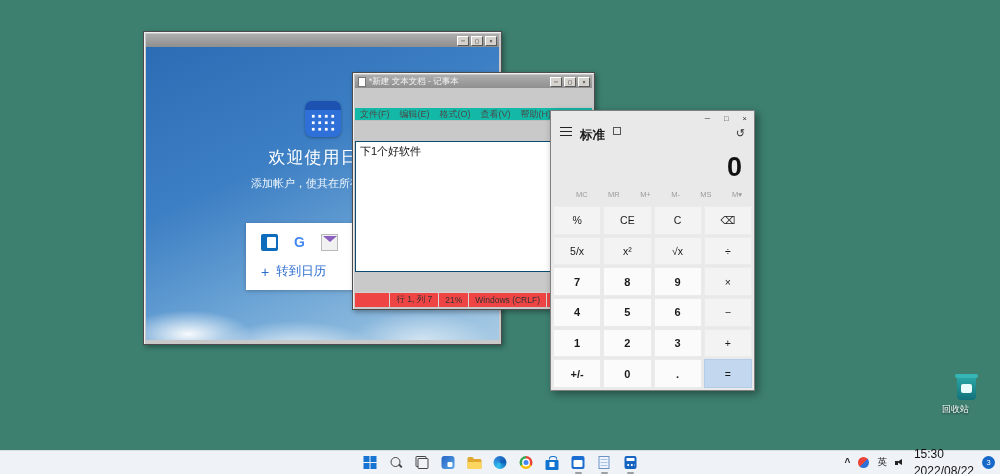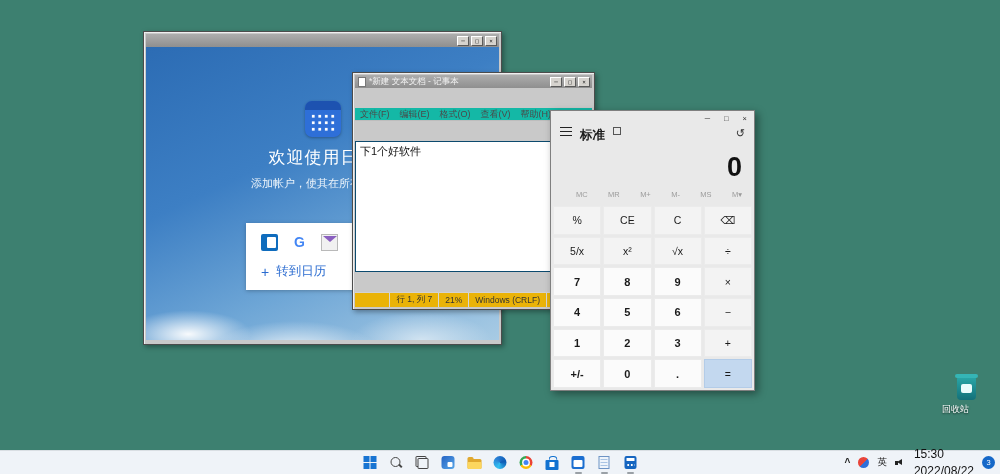--- a/index.html
+++ b/index.html
@@ -42,21 +42,21 @@
   .goto-link { margin-top:13px; width:135px; text-align:center; color:#2a6bd0; font-size:11px; cursor:pointer; }
 
   
   #notepad-win { left:352px; top:72px; width:243px; height:238px; z-index:2; display:flex; flex-direction:column;gap:20px; }
   .np-doc-icon { width:8px; height:10px; background:#ffffff; border:1px solid #777; margin-left:1px; }
   .menubar { height:13px; background:#14b8a6; display:flex; align-items:center; font-size:9px; color:#4a4a4a; border-bottom:1px solid #bdbdbd; }
   .menu-item { padding:0 5px; cursor:default; }
   .np-text { position:relative; flex:1; background:#ffffff; border:1px solid #0c4a6e; font-size:11px; color:#111; padding:2px 14px 14px 4px; overflow:hidden; }
   .np-scrollbar { position:absolute; top:0; right:0; bottom:0; width:11px; background:#f2f2f2; border-left:1px solid #d5d5d5; display:flex; flex-direction:column; justify-content:space-between; align-items:center; }
   .np-arrow { font-size:5px; color:#9a9a9a; padding:2px 0; }
-  .statusbar { height:15px; background:#eab308; border-top:1px solid #d2d2d2; display:flex; align-items:center; font-size:8.5px; color:#333; }
+  .statusbar { height:15px; background:#ef4444; border-top:1px solid #d2d2d2; display:flex; align-items:center; font-size:8.5px; color:#333; }
   .seg { border-left:1px solid #d6d6d6; padding:0 6px; white-space:nowrap; overflow:hidden; height:100%; display:flex; align-items:center; }
   .seg-grow { flex:1; border-left:none; }
   .seg-enc { width:46px; }
 
   
   #calc-win { left:550px; top:110px; width:205px; height:281px; z-index:3; background:#e9e9e9; border:1px solid #7f7f7f; box-shadow:3px 3px 8px rgba(0,0,0,.4); display:flex; flex-direction:column; }
   .calc-titlebar { height:15px; display:flex; justify-content:flex-end; align-items:center; }
   .calc-ctl { font-size:7.5px; color:#333; padding:0 7px; cursor:default; }
   .calc-header { display:flex; align-items:flex-start; gap:8px; padding:1px 9px 2px 9px; }
   .hamburger { width:12px; height:9px; border-top:1.6px solid #222; border-bottom:1.6px solid #222; position:relative; cursor:pointer; }

